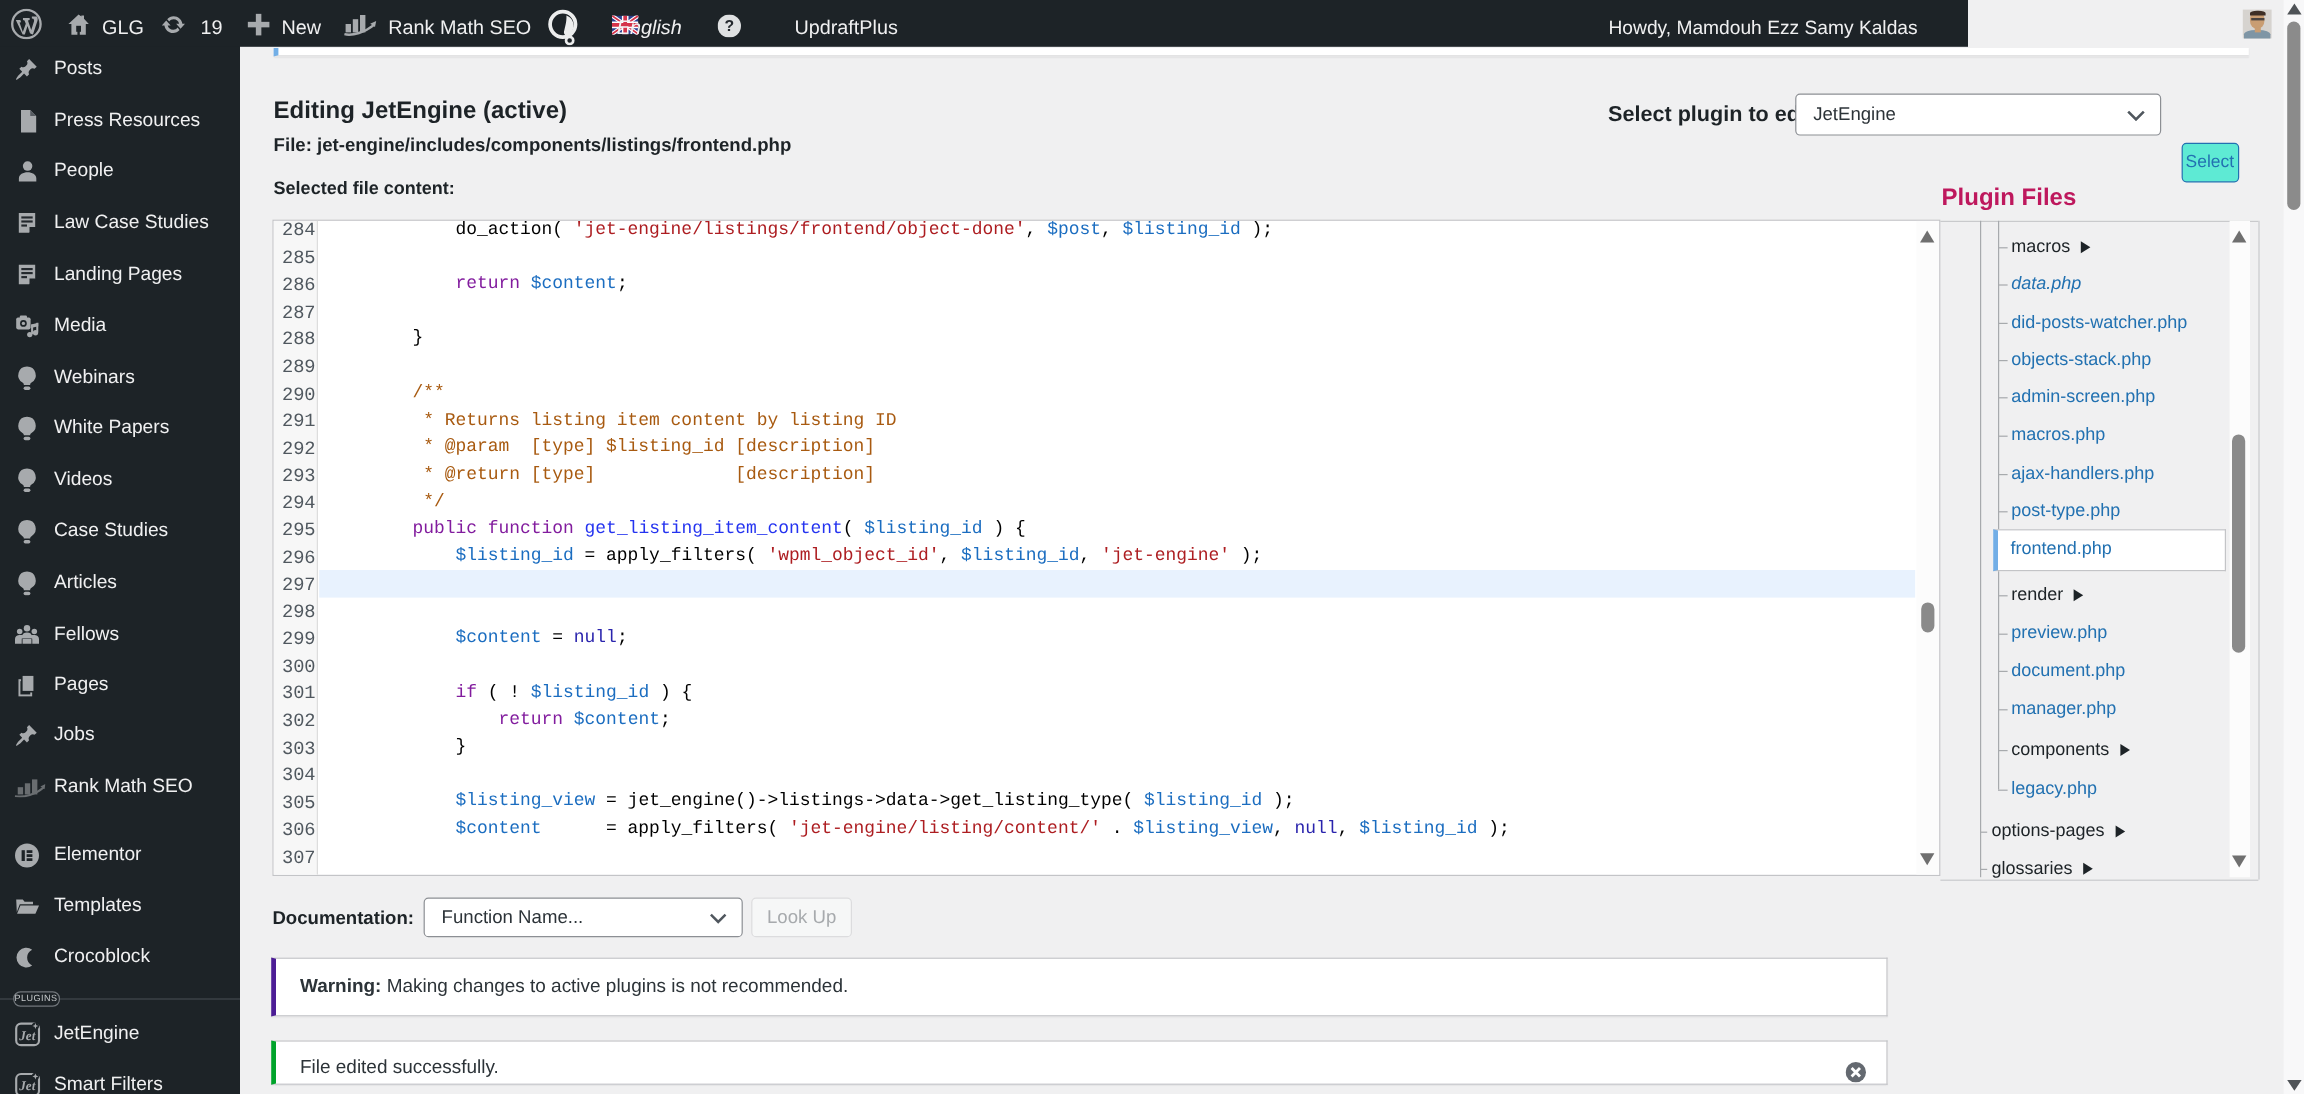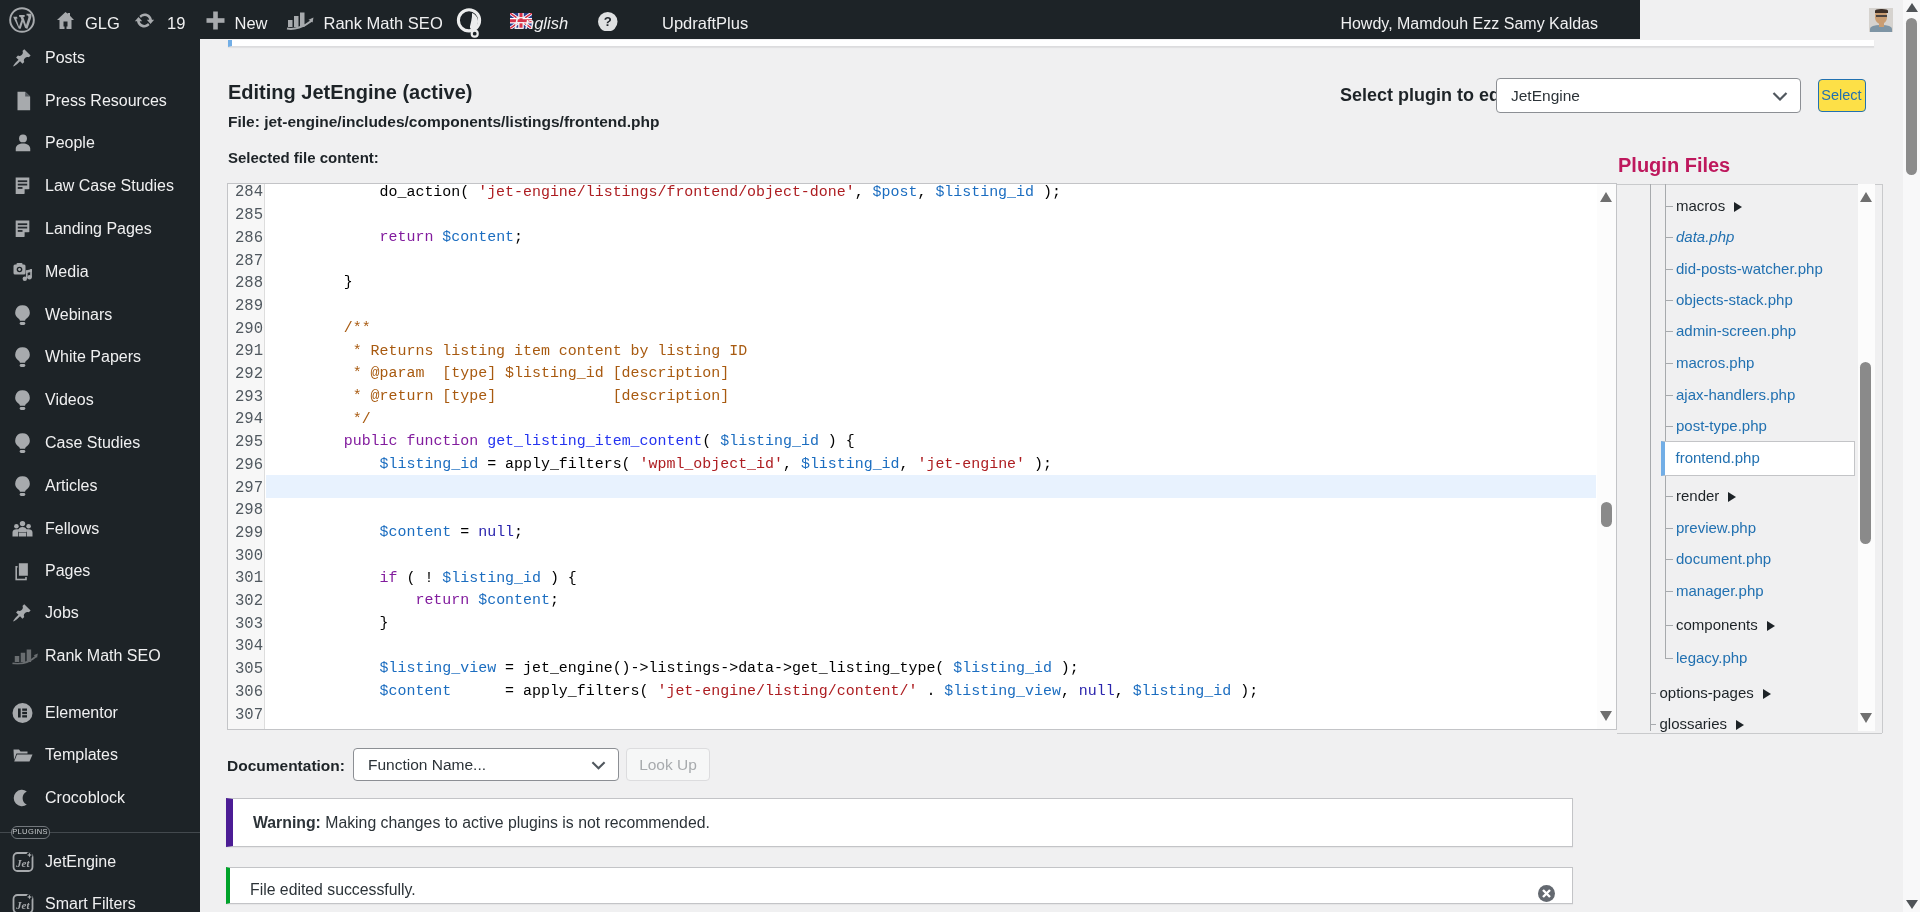--- a/index.html
+++ b/index.html
@@ -21,21 +21,21 @@
   .filepath { position:absolute; left:228px; top:113px; font-size:15.5px; font-weight:bold; color:#1d2327; }
   .sfc { position:absolute; left:228px; top:149px; font-size:15px; font-weight:bold; color:#1d2327; }
 
   
   #sliver { position:absolute; left:228px; top:39.5px; width:1646px; height:7px; background:#fff; border-left:4.2px solid #72aee6; border-bottom:1px solid #dcdcde; box-shadow:0 1px 1px rgba(0,0,0,.06); }
 
   
   .sellabel { position:absolute; font-weight:bold; font-size:18px; color:#1d2327; }
   .wpselect { position:absolute; background:#fff; border:1px solid #8c8f94; border-radius:4px; font-size:15.5px; color:#2c3338; line-height:33px; padding-left:14px; }
   .wpselect .chev { position:absolute; right:12px; top:50%; margin-top:-4px; }
-  .btn-secondary { position:absolute; background:#fde047; border:1px solid #2271b1; border-radius:4px; color:#2271b1; font-size:15.5px; text-align:center; }
+  .btn-secondary { position:absolute; background:#5eead4; border:1px solid #2271b1; border-radius:4px; color:#2271b1; font-size:15.5px; text-align:center;margin-top:40px; }
   .btn-disabled { position:absolute; background:#f6f7f7; border:1px solid #dcdcde; border-radius:4px; color:#a7aaad; font-size:15.5px; text-align:center; }
 
   
   #editor { position:absolute; left:227px; top:183px; width:1389.5px; height:547px; background:#fff; border:1px solid #c3c4c7; overflow:hidden; }
   #gutter { position:absolute; left:0; top:0; width:37px; height:545px; background:#f7f7f7; border-right:1px solid #ddd; }
   #lnums { position:absolute; left:0; top:-2.6px; width:35px; text-align:right; font-family:"Liberation Mono",monospace; font-size:15.6px; line-height:22.7px; color:#50585f; }
   #activeline { position:absolute; left:38px; top:290.9px; width:1330.3px; height:22.7px; background:#e8f2fe; }
   #code { position:absolute; left:44px; top:-3.4px; font-family:"Liberation Mono",monospace; font-size:14.95px; line-height:22.7px; color:#000; white-space:pre; }
   #code .k { color:#821c9e; } 
   #code .v { color:#1b6dc0; } 
@@ -432,21 +432,21 @@
 </div>
 
 <div class="doclabel" style="left:227px; top:757px;">Documentation:</div>
 <div class="wpselect" style="left:353px; top:748px; width:266px; height:33px; line-height:31px;">Function Name...
   <svg class="chev" width="15" height="9" viewBox="0 0 16 9">
       <path d="M1.5 1 8 7.5 14.5 1" fill="none" stroke="#50575e" stroke-width="2.2"></path>
     </svg>
 </div>
 <div class="btn-disabled" style="left:626px; top:748px; width:84px; height:33px; line-height:31px;">Look Up</div>
 
-<div class="notice" style="left:226px; top:798px; width:1347px; height:49px; border-left:7px solid #4c1d95;">
+<div class="notice" style="left:226px; top:798px; width:1347px; height:49px; border-left:4px solid #4c1d95;">
   <div style="position:absolute; left:20px; top:14.5px;"><b>Warning:</b> Making changes to active plugins is not recommended.</div>
 </div>
 <div class="notice" style="left:226px; top:867px; width:1347px; height:37px; border-left:4px solid #00a32a;">
   <div style="position:absolute; left:20px; top:12.5px;">File edited successfully.</div>
   <svg style="position:absolute; right:17px; top:17px;" width="17" height="17" viewBox="0 0 17 17">
       <circle cx="8.5" cy="8.5" r="8.5" fill="#646970"></circle>
       <path d="M5 5 L12 12 M12 5 L5 12" stroke="#fff" stroke-width="2.4"></path>
     </svg>
 </div>
 

